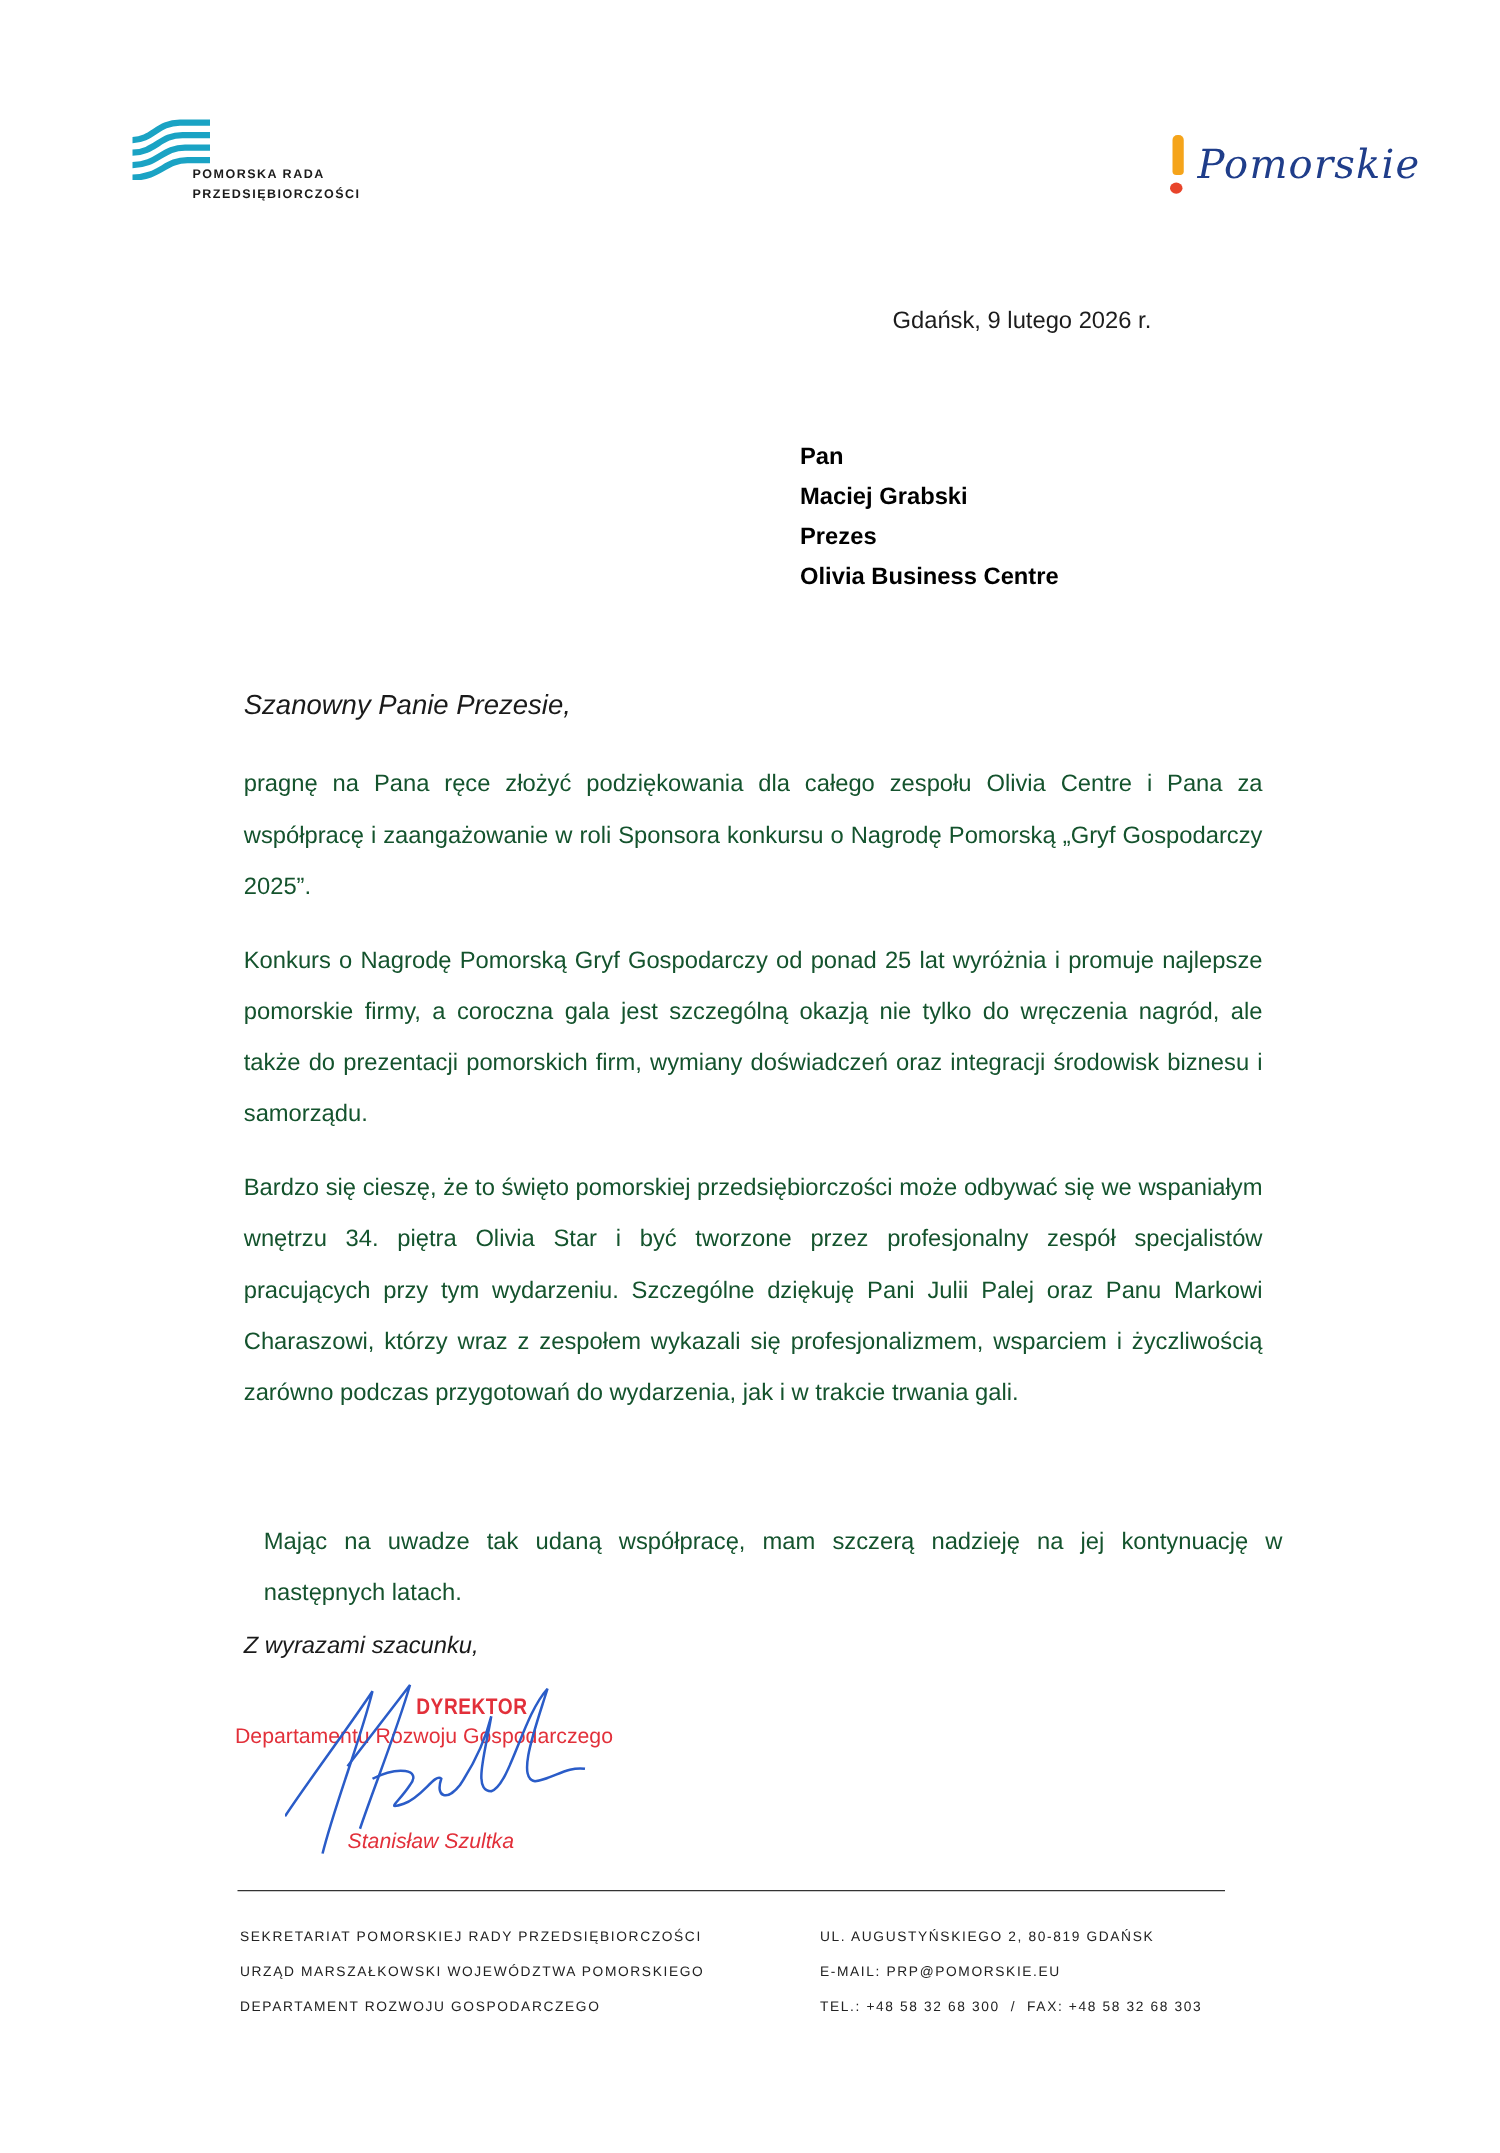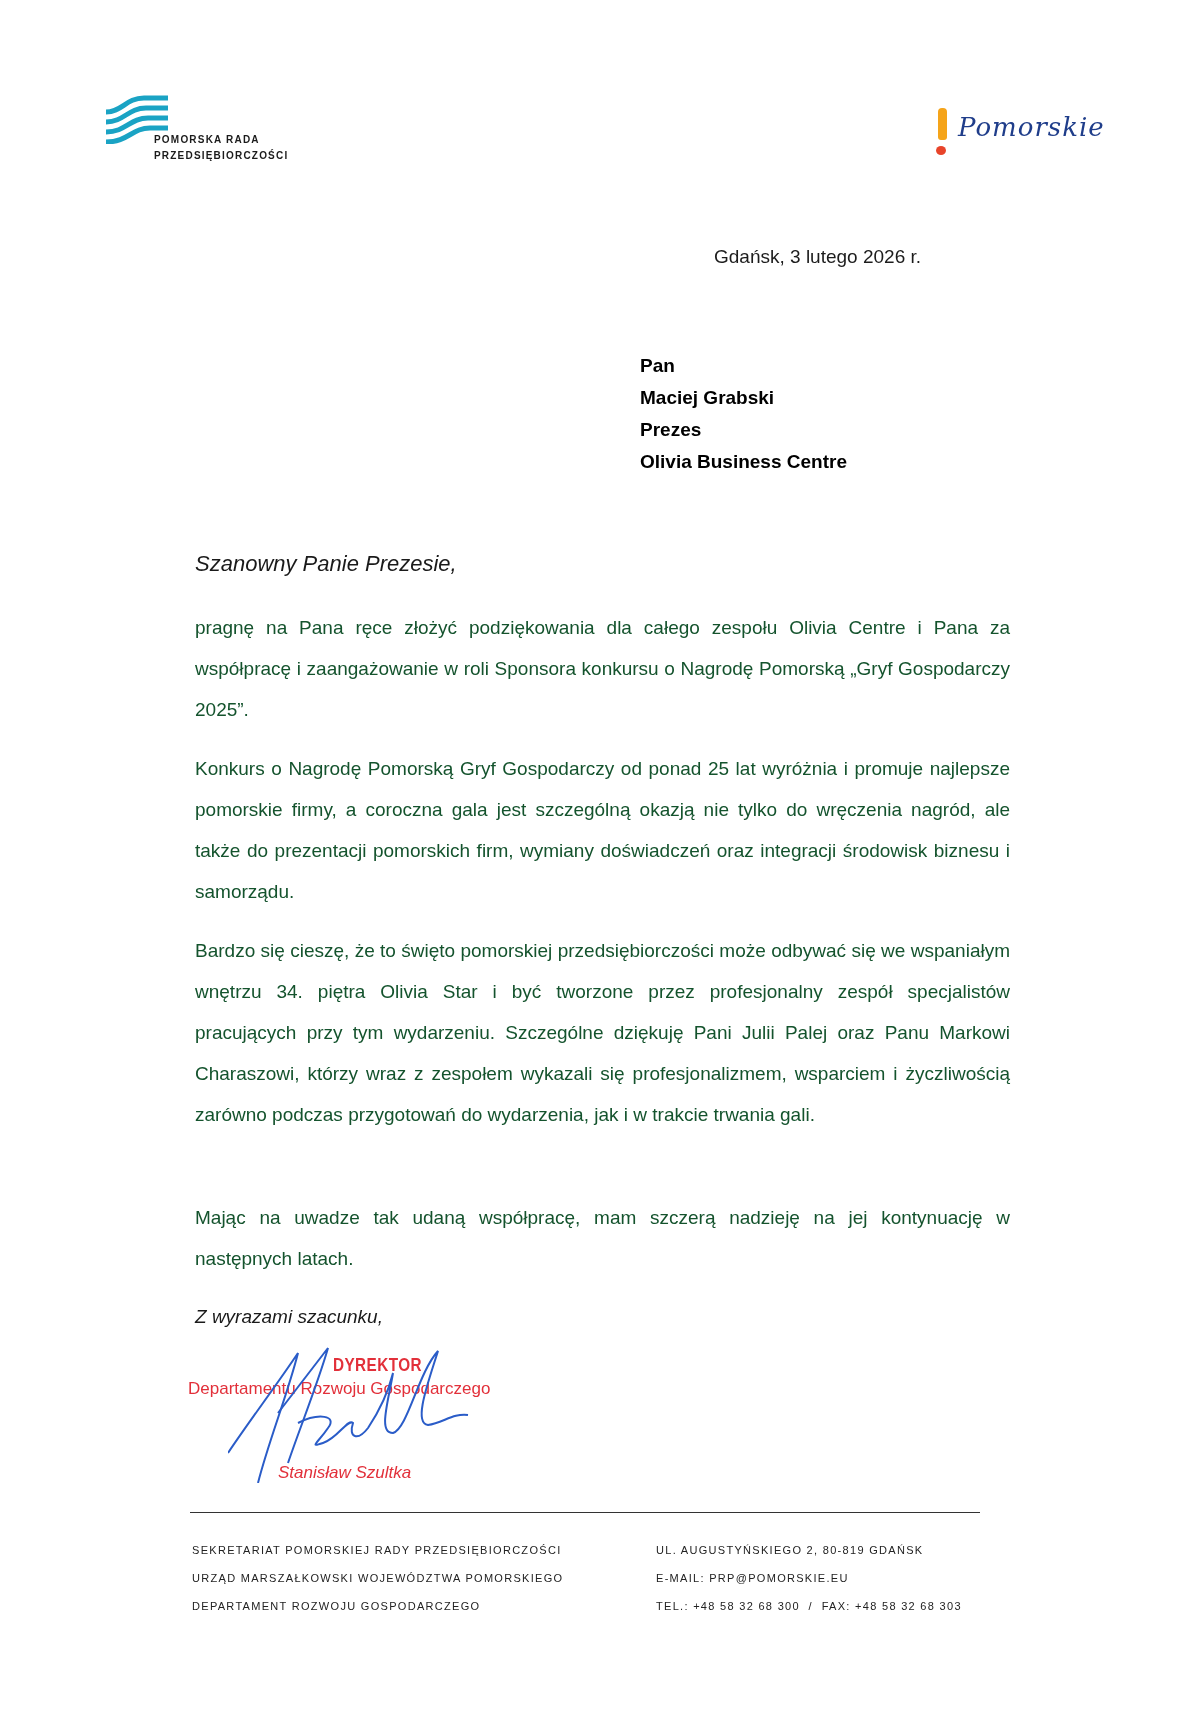--- a/index.html
+++ b/index.html
@@ -10,21 +10,21 @@
   .logo-left svg { position: absolute; left: 0; top: 0; }
   .logo-left .org-name { position: absolute; left: 50px; top: 40px; font-weight: bold;
       font-size: 10px; letter-spacing: 1.2px; line-height: 16px; color: #1b1b1b; }
 
   .logo-right { position: absolute; left: 930px; top: 100px; width: 180px; height: 70px; }
   .logo-right .excl { position: absolute; left: 8px; top: 8px; width: 9px; height: 32px;
       background: #f5a41a; border-radius: 4px 4px 3px 3px; }
   .logo-right .dot { position: absolute; left: 6px; top: 46px; width: 10px; height: 9px;
       background: #e8442a; border-radius: 50%; }
   .logo-right .script { position: absolute; left: 28px; top: 12px; font-family: "DejaVu Serif", serif;
-      font-style: italic; font-size: 26px; color: #1f3d8a; letter-spacing: 1px; }
+      font-style: italic; font-size: 32px; color: #1f3d8a; letter-spacing: 1px; }
 
   .date { position: absolute; left: 714px; top: 246px; font-size: 19px; color: #1c1c1c; }
 
   .recipient { position: absolute; left: 640px; top: 350px; font-weight: bold; font-size: 19px;
       line-height: 32px; color: #000000; }
 
   .salutation { position: absolute; left: 195px; top: 551px; font-style: italic; font-size: 22px; }
 
   .body-text { position: absolute; left: 195px; width: 815px; font-size: 19px; line-height: 41px;
       text-align: justify; text-align-last: left; color: #14532d; }
@@ -63,35 +63,35 @@
     <div>PRZEDSIĘBIORCZOŚCI</div>
   </div>
 </div>
 
 <div class="logo-right">
   <div class="excl"></div>
   <div class="dot"></div>
   <div class="script">Pomorskie</div>
 </div>
 
-<div class="date">Gdańsk, 3 lutego 2026 r.</div>
+<div class="date">Gdańsk, 9 lutego 2026 r.</div>
 
 <div class="recipient">
   <div>Pan</div>
   <div>Maciej Grabski</div>
   <div>Prezes</div>
   <div>Olivia Business Centre</div>
 </div>
 
 <div class="salutation">Szanowny Panie Prezesie,</div>
 
 <p class="body-text p1" style="margin:0">pragnę na Pana ręce złożyć podziękowania dla całego zespołu Olivia Centre i Pana za współpracę i zaangażowanie w roli Sponsora konkursu o Nagrodę Pomorską „Gryf Gospodarczy 2025”.</p>
 <p class="body-text p2" style="margin:0">Konkurs o Nagrodę Pomorską Gryf Gospodarczy od ponad 25 lat wyróżnia i promuje najlepsze pomorskie firmy, a coroczna gala jest szczególną okazją nie tylko do wręczenia nagród, ale także do prezentacji pomorskich firm, wymiany doświadczeń oraz integracji środowisk biznesu i samorządu.</p>
 <p class="body-text p3" style="margin:0">Bardzo się cieszę, że to święto pomorskiej przedsiębiorczości może odbywać się we wspaniałym wnętrzu 34. piętra Olivia Star i być tworzone przez profesjonalny zespół specjalistów pracujących przy tym wydarzeniu. Szczególne dziękuję Pani Julii Palej oraz Panu Markowi Charaszowi, którzy wraz z zespołem wykazali się profesjonalizmem, wsparciem i życzliwością zarówno podczas przygotowań do wydarzenia, jak i w trakcie trwania gali.</p>
-<p class="body-text p4" style="margin:0">Mając na uwadze tak udaną współpracę, mam szczerą nadzieję na jej kontynuację w następnych latach.</p>
+<p class="body-text p4" style="margin:16px">Mając na uwadze tak udaną współpracę, mam szczerą nadzieję na jej kontynuację w następnych latach.</p>
 
 <div class="closing">Z wyrazami szacunku,</div>
 
 <div class="stamp">
   <div class="stamp-title">DYREKTOR</div>
   <div class="stamp-dept">Departamentu Rozwoju Gospodarczego</div>
   <div class="stamp-name">Stanisław Szultka</div>
   <svg width="260" height="140" viewBox="0 0 260 140">
     <path d="M0 110 C20 80 50 40 70 10 C60 50 40 100 30 140" stroke="#2a5cc8" stroke-width="2" fill="none"></path>
     <path d="M50 70 L100 5 C90 40 70 90 60 120" stroke="#2a5cc8" stroke-width="2" fill="none"></path>

